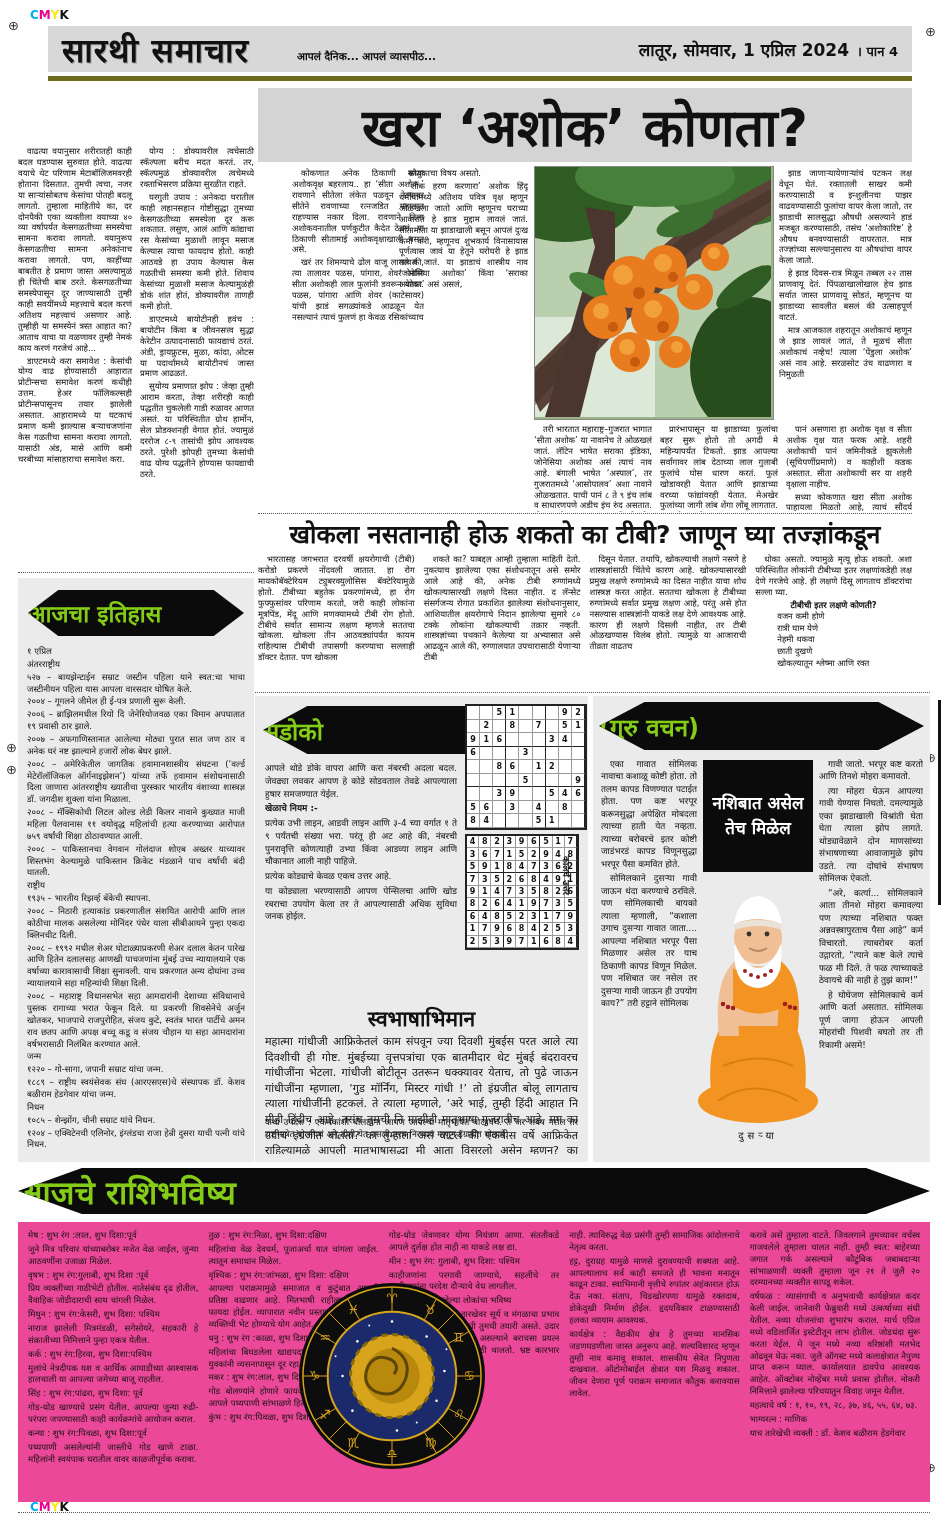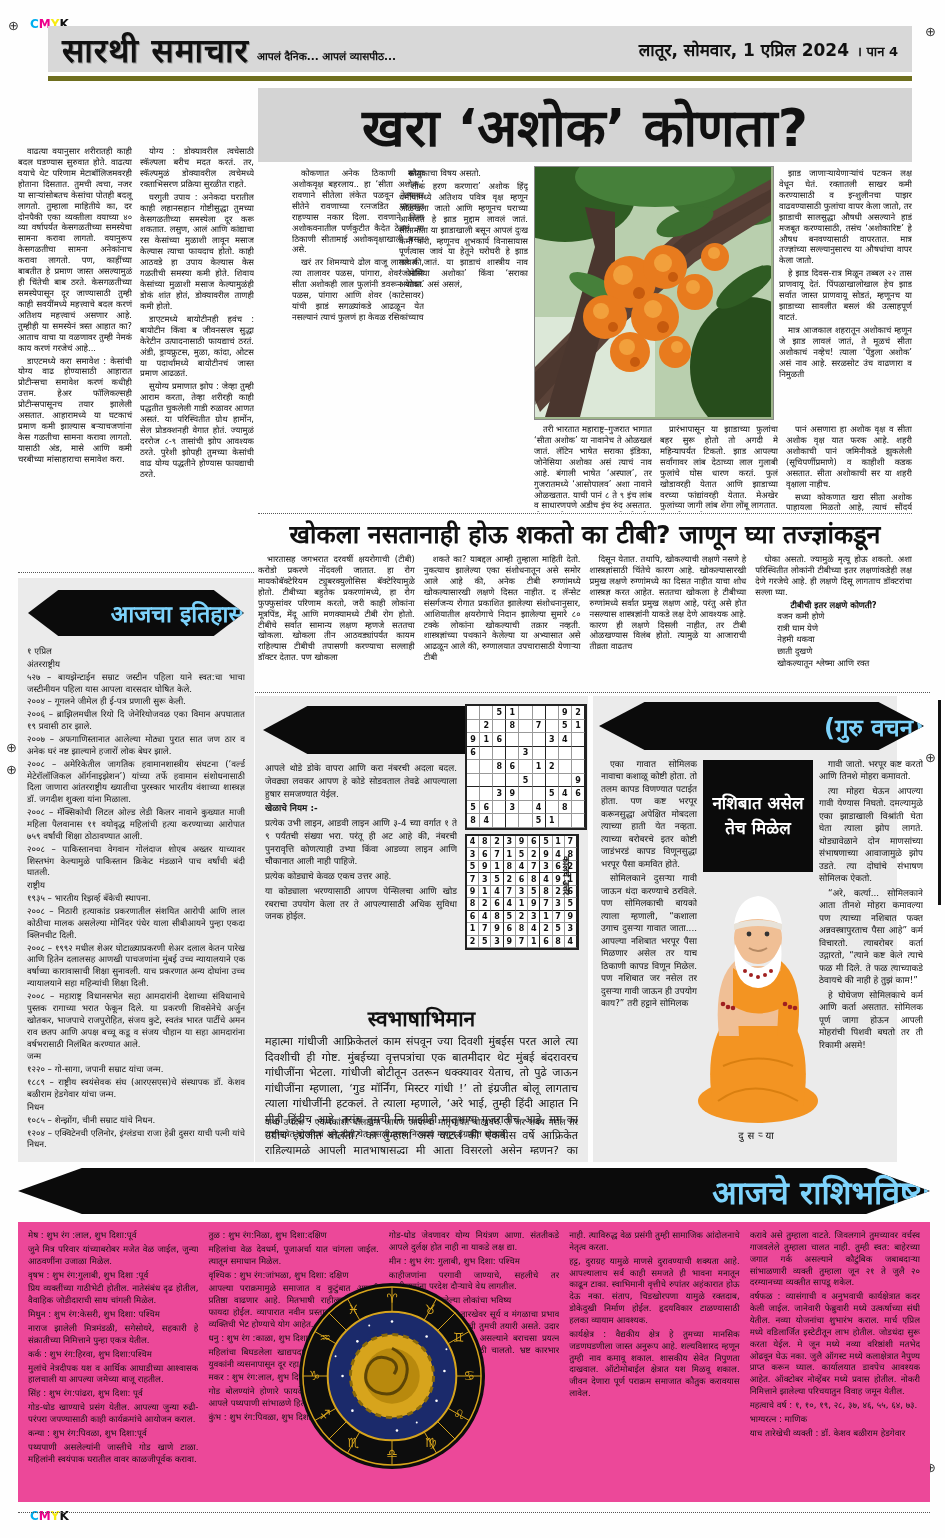--- a/index.html
+++ b/index.html
@@ -5,25 +5,25 @@
   html,body{margin:0;padding:0;background:#ffffff;}
   .page{position:relative;width:945px;height:1538px;background:#fefefe;overflow:hidden;
         font-family:"DejaVu Sans",sans-serif;color:#111;}
   .abs{position:absolute;}
   .jt{text-align:justify;overflow:hidden;}
   .small{font-size:8.4px;line-height:1.3;}
   .li{margin:0 0 2px 0;text-indent:9px;}
   .nolind .li{text-indent:0;}
   
   .reg{position:absolute;font-size:13px;color:#333;}
-  .cmyk{position:absolute;font-size:12px;font-weight:bold;letter-spacing:0;margin-top:9px;}
+  .cmyk{position:absolute;font-size:12px;font-weight:bold;letter-spacing:0;}
   .cmyk .c{color:#00aeef}.cmyk .m{color:#ec008c}.cmyk .y{color:#f7ec13}.cmyk .k{color:#111}
   
   .masthead{left:48px;top:26px;width:864px;height:46px;background:#d8d8d8;
-            display:flex;align-items:center;padding:0 14px;box-sizing:border-box;}
+            display:flex;align-items:center;padding:0 14px;box-sizing:border-box;gap:40px;}
   .mast-title{font-size:33px;font-weight:800;letter-spacing:1px;text-shadow:1px 1px 0 #9a9a9a;}
   .mast-tag{font-size:10.5px;font-weight:bold;margin:14px 0 0 8px;}
   .mast-right{margin-left:auto;display:flex;align-items:baseline;gap:8px;}
   .mast-date{font-size:17px;font-weight:800;}
   .mast-page{font-size:13px;font-weight:700;}
   .rule{left:48px;top:76px;width:864px;height:5px;background:#6e6e1e;}
   
   .hair-head{left:18px;top:90px;width:236px;font-size:18.5px;font-weight:800;
              text-align:center;line-height:1.3;}
   .hair-cols{left:18px;top:146px;width:236px;height:420px;column-count:2;column-gap:8px;}
@@ -35,21 +35,21 @@
   .dotted{border-top:1.5px dotted #555;}
   
   .tb-head{left:258px;top:516px;width:654px;font-size:25px;font-weight:600;text-align:center;}
   .tb-body{left:258px;top:554px;width:654px;height:134px;display:flex;gap:9px;}
   .tb-col{flex:1;}
   .tb-sym-title{font-weight:700;text-align:center;margin-top:2px;}
   .sym .li{text-indent:22px;margin-bottom:1px;}
   
   .graybox{background:#ebebeb;}
   
-  .banner{background:#0b0b0b;color:#7dd3fc;display:flex;align-items:center;justify-content:flex-end;
+  .banner{background:#0b0b0b;color:#84cc16;display:flex;align-items:center;justify-content:flex-start;
           clip-path:polygon(0 50%,14% 0,86% 0,100% 50%,86% 100%,14% 100%);}
   .banner-txt{font-weight:800;}
   
   .hist-box{left:18px;top:578px;width:236px;height:584px;}
   .hist-banner{position:absolute;left:10px;top:12px;width:216px;height:46px;}
   .hist-items{position:absolute;left:9px;top:68px;width:218px;height:508px;font-size:8.6px;line-height:1.38;}
   .hist-items .li{text-indent:0;margin-bottom:1px;}
   
   .midleft{left:255px;top:696px;width:333px;height:466px;}
   .sud-banner{position:absolute;left:8px;top:10px;width:317px;height:48px;}
@@ -64,21 +64,21 @@
   .sud-cell:nth-child(3n){border-right:1.6px solid #222;}
   .sud-cell:nth-child(n+19):nth-child(-n+27),
   .sud-cell:nth-child(n+46):nth-child(-n+54){border-bottom:1.6px solid #222;}
   .sud-cap{position:absolute;left:318px;top:160px;font-size:9px;font-weight:700;
            transform:rotate(90deg);transform-origin:left top;white-space:nowrap;}
   .upd-banner{position:absolute;left:8px;top:258px;width:317px;height:46px;}
   .upd-title{position:absolute;left:0;top:308px;width:333px;text-align:center;
              font-size:21px;font-weight:800;}
   .upd-body{position:absolute;left:10px;top:338px;width:313px;height:120px;font-size:11px;line-height:1.42;}
   
-  .midright{left:593px;top:696px;width:304px;height:466px;}
+  .midright{left:593px;top:696px;width:337px;height:466px;}
   .guru-banner{position:absolute;left:6px;top:6px;width:325px;height:48px;}
   .guru-left{position:absolute;left:8px;top:62px;width:96px;height:390px;font-size:8.8px;line-height:1.42;}
   .guru-right{position:absolute;left:226px;top:62px;width:104px;height:390px;font-size:8.8px;line-height:1.42;}
   .guru-quote{position:absolute;left:110px;top:64px;width:110px;height:112px;background:#0b0b0b;color:#fff;
               display:flex;align-items:center;justify-content:flex-end;text-align:center;
               font-size:17px;font-weight:800;line-height:1.5;padding:4px;box-sizing:border-box;}
   .guru-art{position:absolute;left:100px;top:180px;width:130px;height:250px;}
   .guru-cap{position:absolute;left:100px;top:432px;width:130px;text-align:center;
             font-size:10px;letter-spacing:4px;}
   

